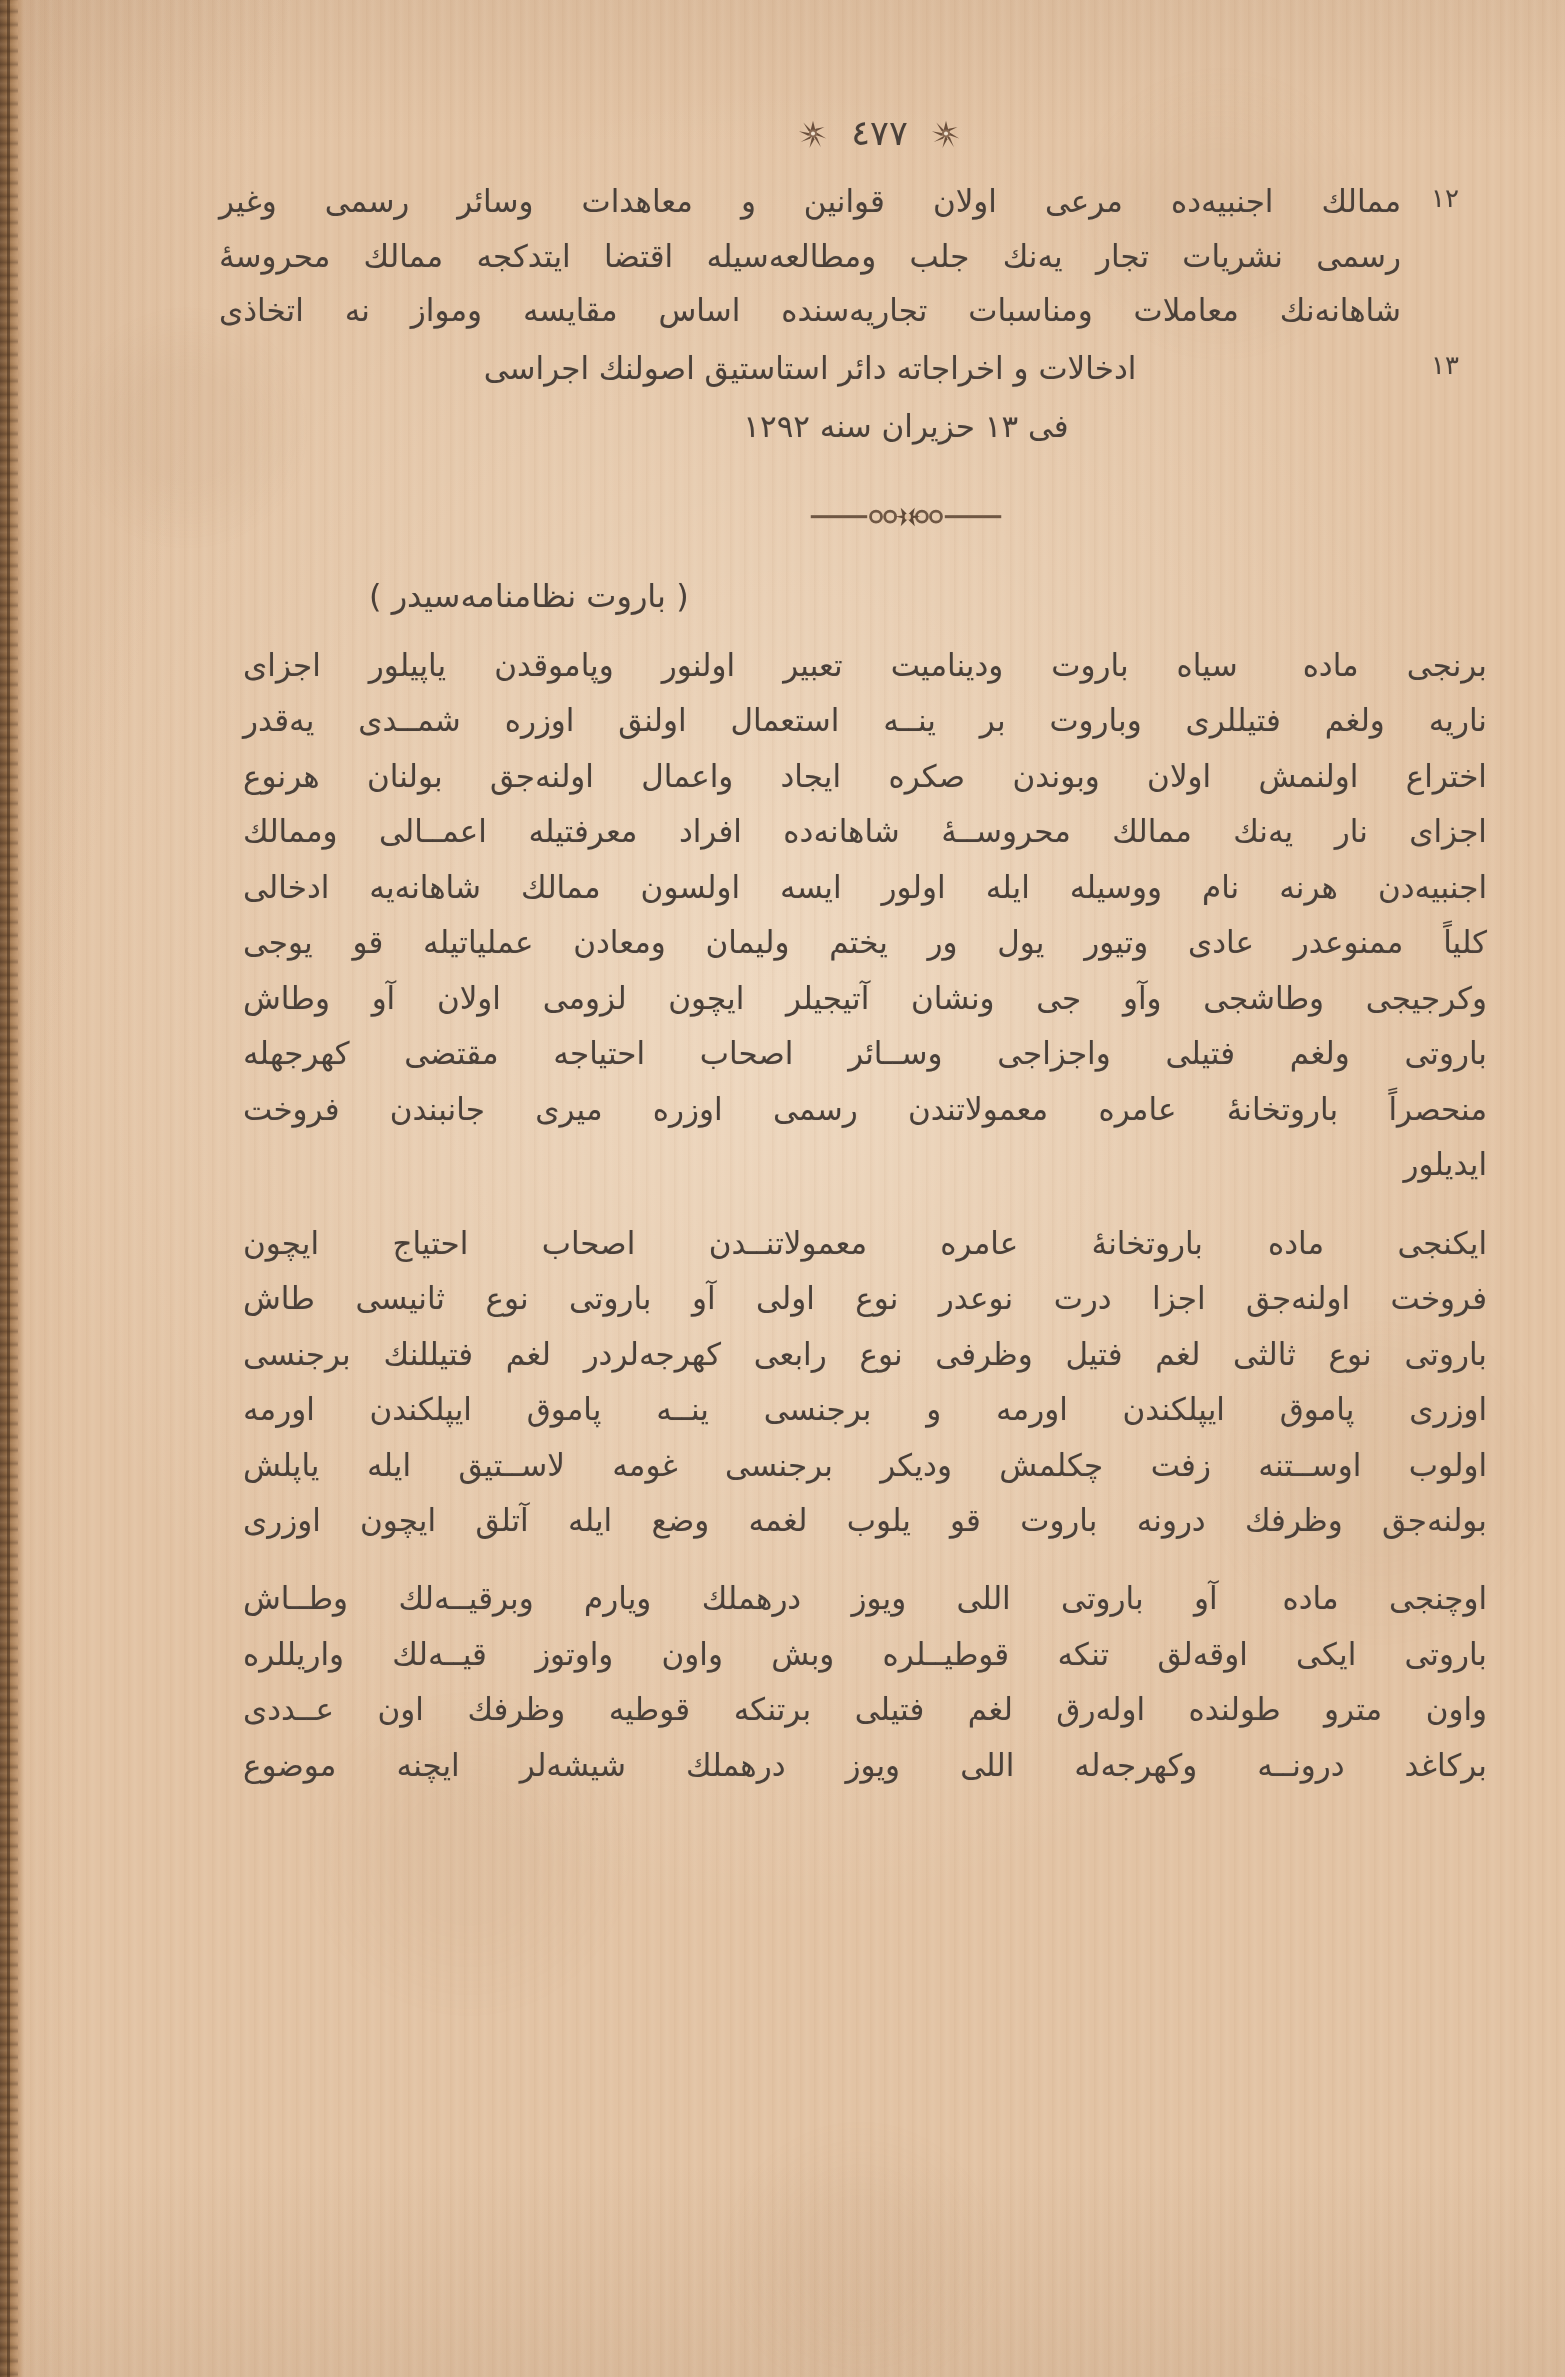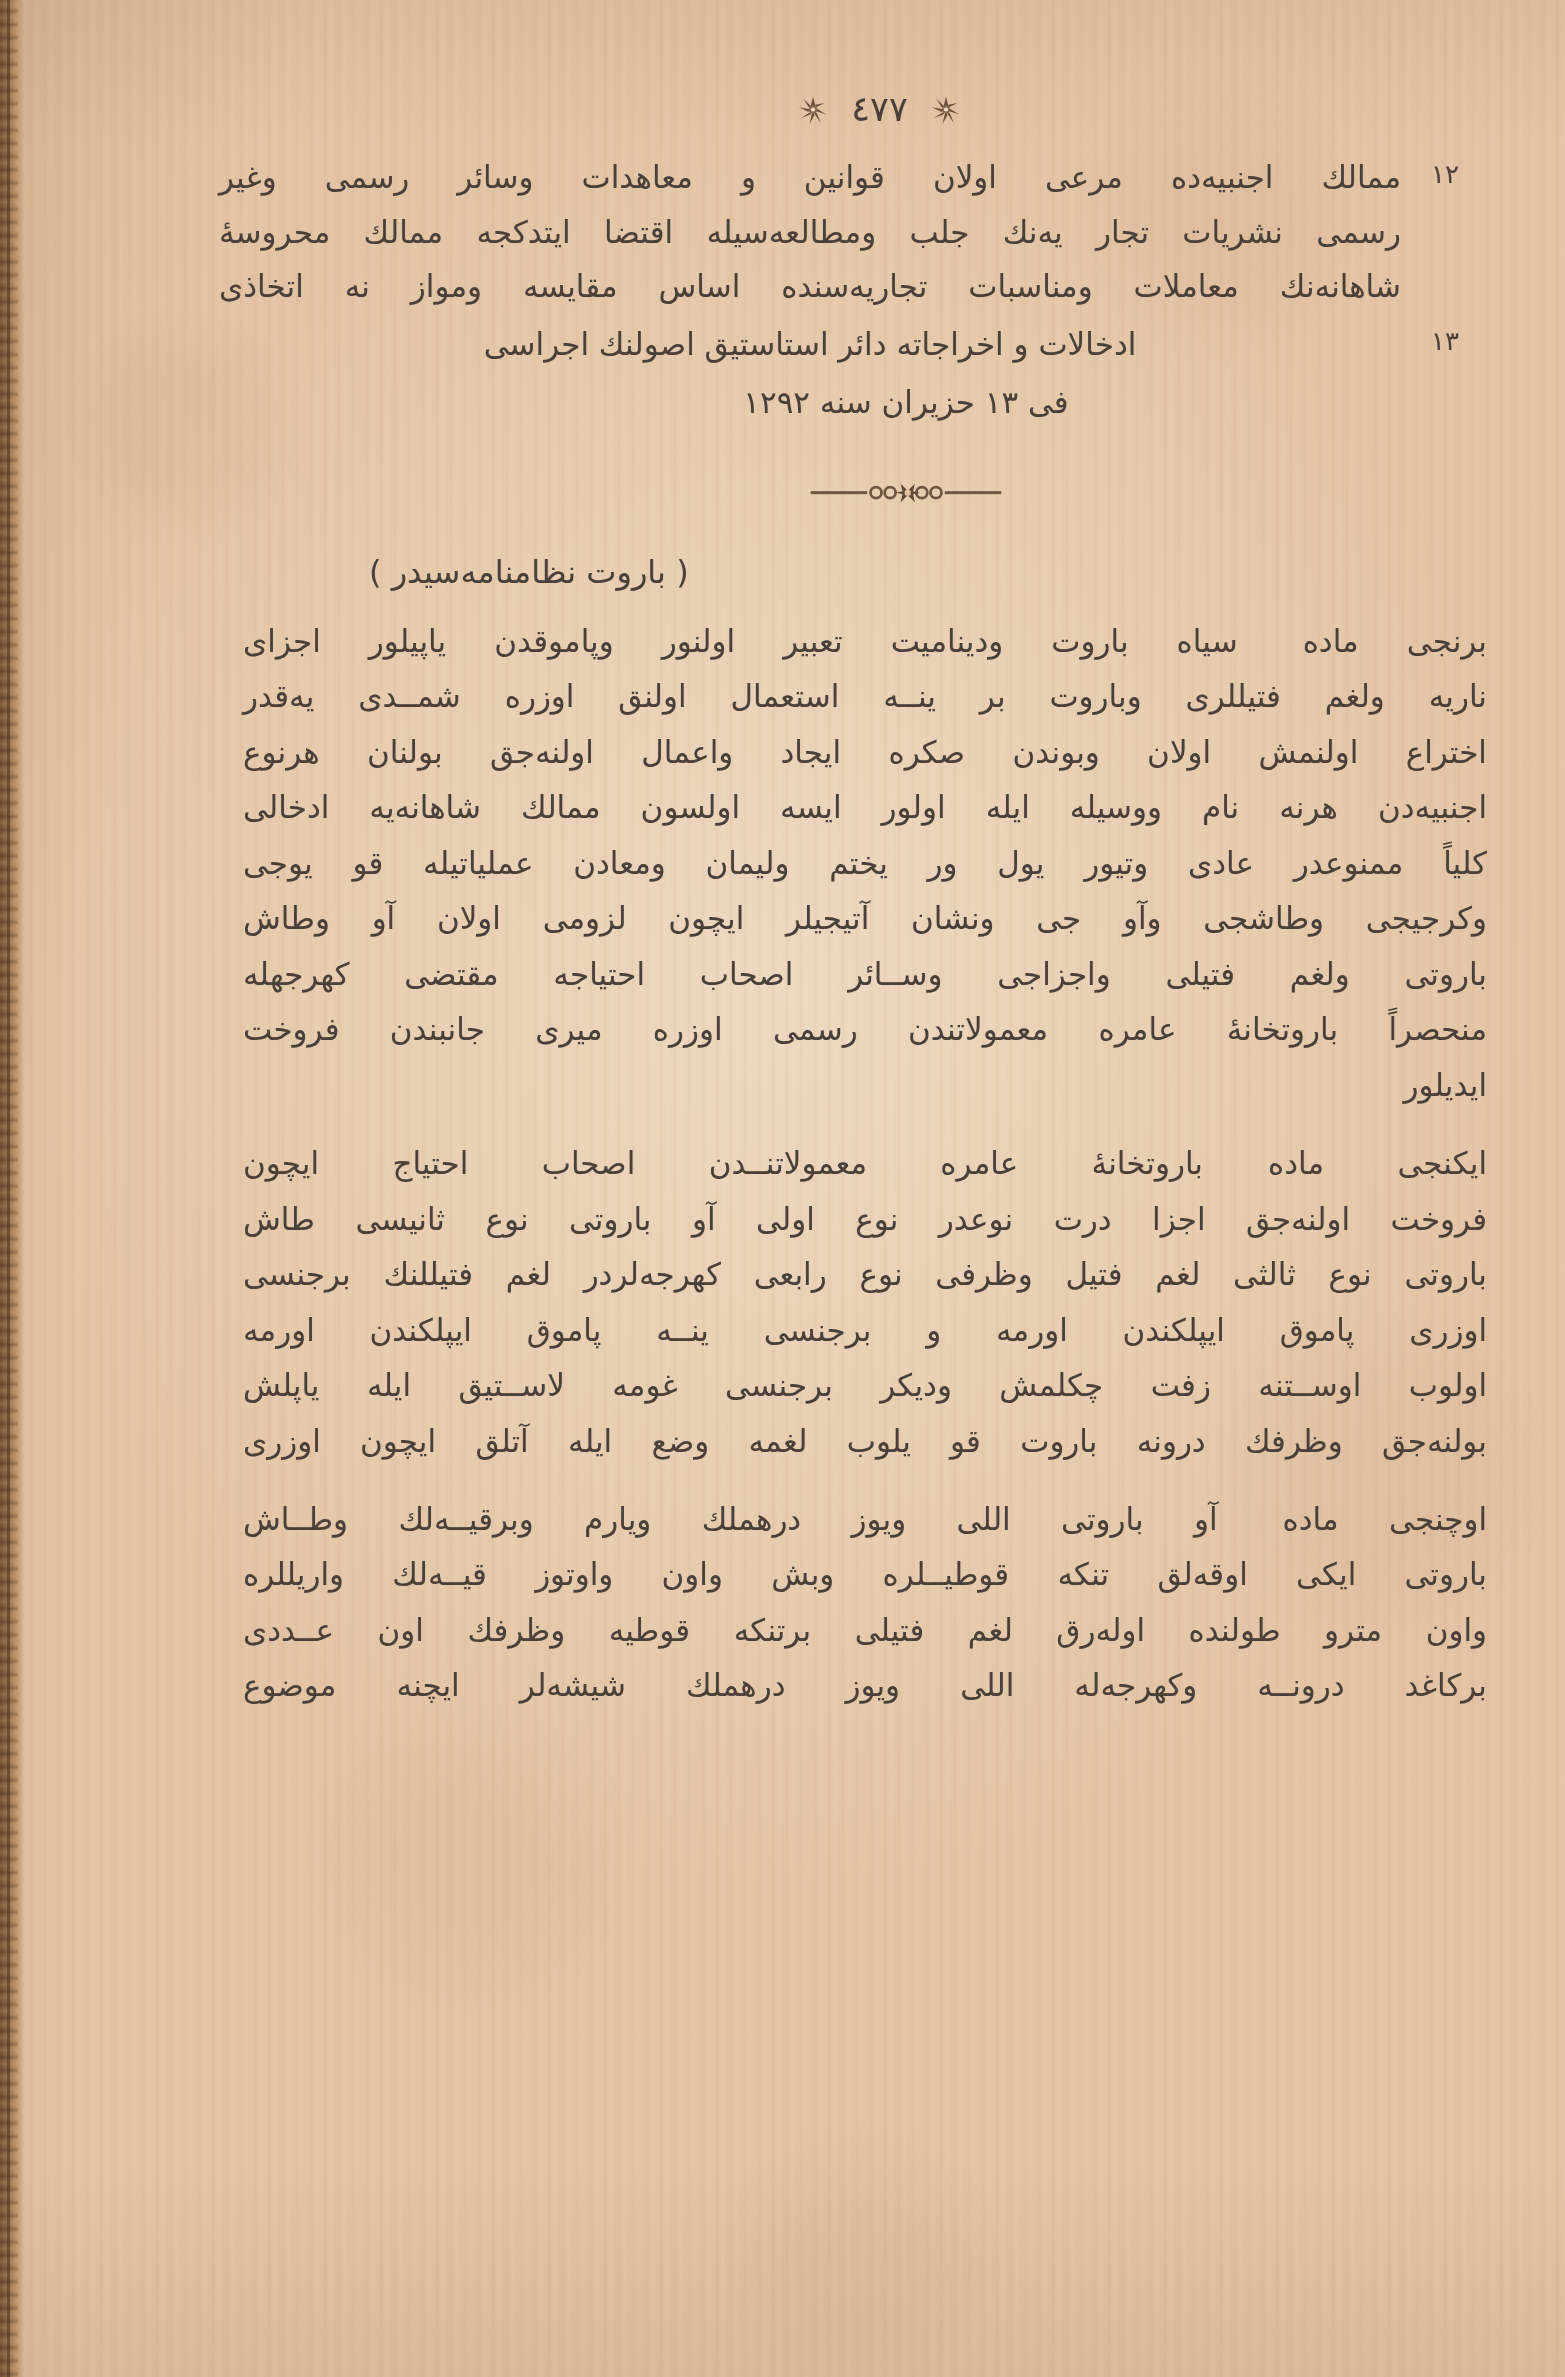--- a/index.html
+++ b/index.html
@@ -87,21 +87,21 @@
       rgba(50,32,20,0.00) 6.2px,
       rgba(220,185,150,0.25) 9.7px,
       rgba(50,32,20,0.00) 13.2px
     );
   }
 
   
   .content {
     position: absolute;
     top: 0; left: 0; right: 0; bottom: 0;
-    padding: 92px 78px 85px 220px;
+    padding: 116px 78px 85px 220px;
     box-sizing: border-box;
     direction: rtl;
     text-align: justify;
     border-radius: 25px;
   }
 
   
   .folio {
     display: flex;
     align-items: center;
@@ -284,20 +284,21 @@
         <circle cx="112" cy="13.2" r="3.6" fill="#e2c3a4"></circle>
       </svg>
     </div>
 
     <div class="reg-title">( باروت نظامنامه‌سيدر )</div>
 
     <div class="article">
       <span class="ln"><span class="head">برنجى ماده</span><span class="gap-md"></span><span>سياه باروت وديناميت تعبير اولنور وپاموقدن ياپيلور اجزاى</span></span>
       <span class="ln">ناريه ولغم فتيللرى وباروت بر ينــه استعمال اولنق اوزره  شمــدى يه‌قدر</span>
       <span class="ln">اختراع اولنمش اولان وبوندن صكره ايجاد واعمال اولنه‌جق بولنان هرنوع</span>
+      <span class="ln">اجزاى نار يه‌نك ممالك محروســهٔ شاهانه‌ده افراد معرفتيله اعمــالى وممالك</span>
       <span class="ln">اجنبيه‌دن هرنه نام ووسيله ايله اولور ايسه اولسون ممالك شاهانه‌يه ادخالى</span>
       <span class="ln">كلياً ممنوعدر   عادى وتيور يول ور يختم وليمان ومعادن عملياتيله قو يوجى</span>
       <span class="ln">وكرجيجى وطاشجى وآو جى ونشان آتيجيلر ايچون لزومى اولان آو وطاش</span>
       <span class="ln">باروتى ولغم فتيلى واجزاجى وســائر اصحاب احتياجه مقتضى كهرجهله</span>
       <span class="ln">منحصراً باروتخانهٔ عامره معمولاتندن رسمى اوزره ميرى جانبندن فروخت</span>
       <span class="ln ragged">ايديلور</span>
     </div>
 
     <div class="article">
       <span class="ln"><span class="head">ايكنجى ماده</span><span class="gap-md"></span><span>باروتخانهٔ عامره معمولاتنــدن اصحاب احتياج ايچون</span></span>

